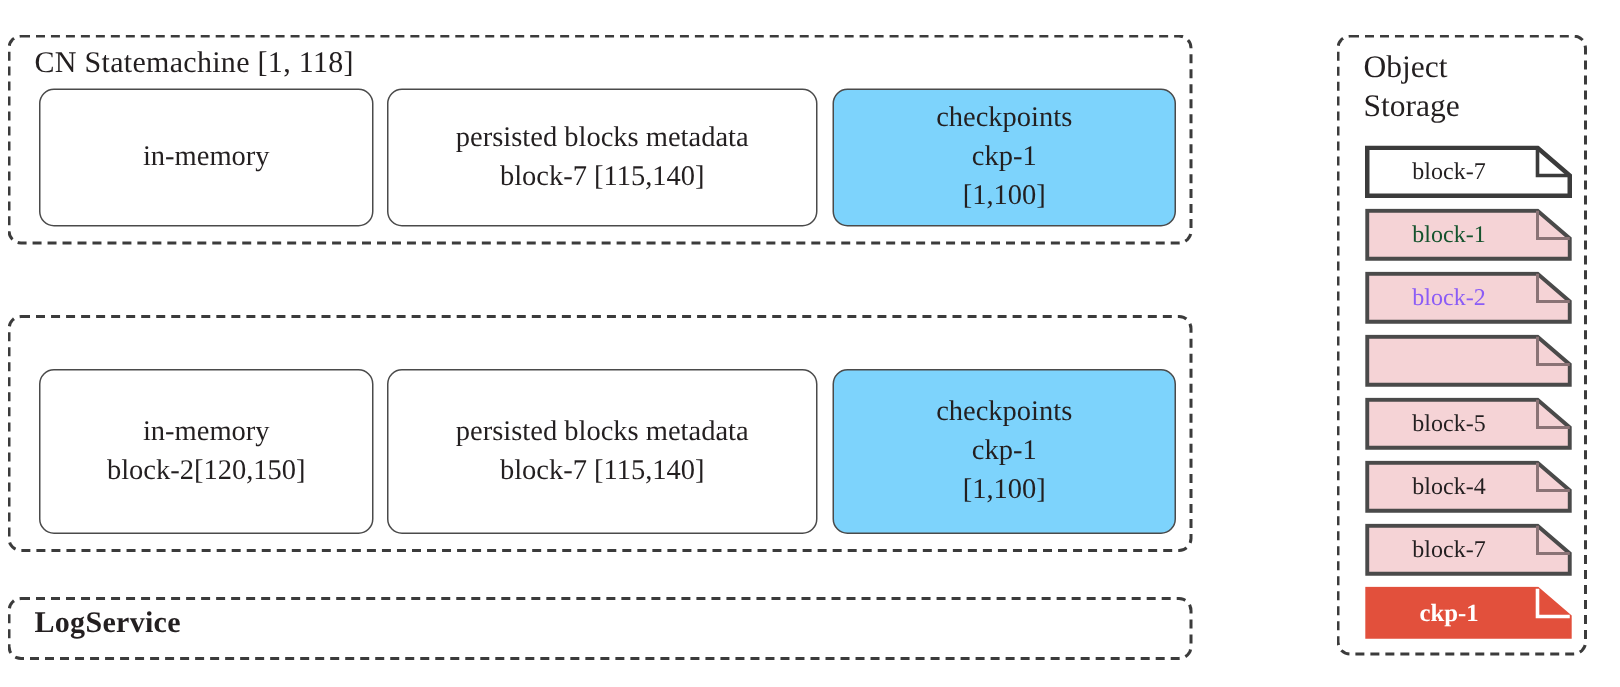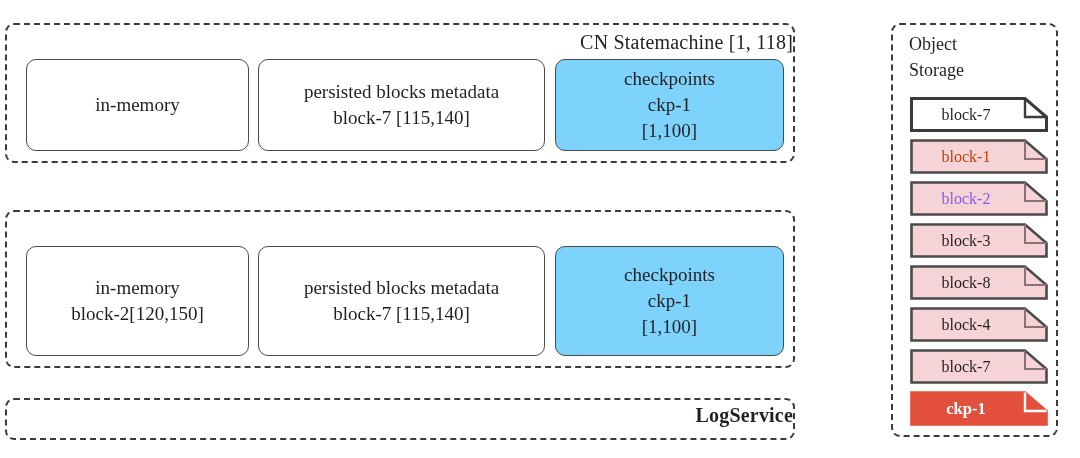--- a/index.html
+++ b/index.html
@@ -21,23 +21,23 @@
     position: absolute;
     box-sizing: border-box;
     border: 2.5px dashed #3b3b3b;
     border-radius: 9px;
     background: transparent;
   }
 
   
   .sm-title {
     position: absolute;
-    left: 0;
+    left: 16px;
     right: 0;
-    text-align: right;
+    text-align: left;
     font-size: 20px;
     line-height: 22px;
     letter-spacing: 0.2px;
     white-space: nowrap;
   }
 
   .cell {
     position: absolute;
     box-sizing: border-box;
     border: 1.6px solid #4a4a4a;
@@ -61,21 +61,21 @@
   #object-storage-panel {
     left: 891px;
     top: 23px;
     width: 167px;
     height: 414px;
   }
   .os-title {
     position: absolute;
     left: 16px;
     top: 6px;
-    font-size: 18px;
+    font-size: 21px;
     line-height: 26px;
     text-align: left;
     white-space: pre-line;
   }
 
   
   .block {
     position: absolute;
     left: 17px;          
     width: 138px;
@@ -156,45 +156,44 @@
       <path d="M115,1.5 V20 H136.5" fill="none" stroke="#3b3b3b" stroke-width="2.4"></path>
     </svg>
     <span class="block-label" style="color:#231f20;">block-7</span>
   </div>
 
   <div class="block" style="top:114px;">
     <svg viewBox="0 0 138 35" xmlns="http://www.w3.org/2000/svg">
       <path d="M1.5,1.5 H115 L136.5,20 V33.5 H1.5 Z" fill="#f5d3d6" stroke="#4a4a4a" stroke-width="2.6" stroke-linejoin="miter"></path>
       <path d="M115,1.5 V20 H136.5" fill="none" stroke="#8a7376" stroke-width="2"></path>
     </svg>
-    <span class="block-label" style="color:#c2410c;">block-1</span>
+    <span class="block-label" style="color:#14532d;">block-1</span>
   </div>
 
   <div class="block" style="top:156px;">
     <svg viewBox="0 0 138 35" xmlns="http://www.w3.org/2000/svg">
       <path d="M1.5,1.5 H115 L136.5,20 V33.5 H1.5 Z" fill="#f5d3d6" stroke="#4a4a4a" stroke-width="2.6" stroke-linejoin="miter"></path>
       <path d="M115,1.5 V20 H136.5" fill="none" stroke="#8a7376" stroke-width="2"></path>
     </svg>
     <span class="block-label" style="color:#8b5cf6;">block-2</span>
   </div>
 
   <div class="block" style="top:198px;">
     <svg viewBox="0 0 138 35" xmlns="http://www.w3.org/2000/svg">
       <path d="M1.5,1.5 H115 L136.5,20 V33.5 H1.5 Z" fill="#f5d3d6" stroke="#4a4a4a" stroke-width="2.6" stroke-linejoin="miter"></path>
       <path d="M115,1.5 V20 H136.5" fill="none" stroke="#8a7376" stroke-width="2"></path>
     </svg>
-    <span class="block-label" style="color:#231f20;">block-3</span>
   </div>
 
   <div class="block" style="top:240px;">
     <svg viewBox="0 0 138 35" xmlns="http://www.w3.org/2000/svg">
       <path d="M1.5,1.5 H115 L136.5,20 V33.5 H1.5 Z" fill="#f5d3d6" stroke="#4a4a4a" stroke-width="2.6" stroke-linejoin="miter"></path>
       <path d="M115,1.5 V20 H136.5" fill="none" stroke="#8a7376" stroke-width="2"></path>
     </svg>
-    <span class="block-label" style="color:#231f20;">block-8</span>
+    <span class="block-label" style="color:#231f20;">block-5</span>
   </div>
 
   <div class="block" style="top:282px;">
     <svg viewBox="0 0 138 35" xmlns="http://www.w3.org/2000/svg">
       <path d="M1.5,1.5 H115 L136.5,20 V33.5 H1.5 Z" fill="#f5d3d6" stroke="#4a4a4a" stroke-width="2.6" stroke-linejoin="miter"></path>
       <path d="M115,1.5 V20 H136.5" fill="none" stroke="#8a7376" stroke-width="2"></path>
     </svg>
     <span class="block-label" style="color:#231f20;">block-4</span>
   </div>
 

